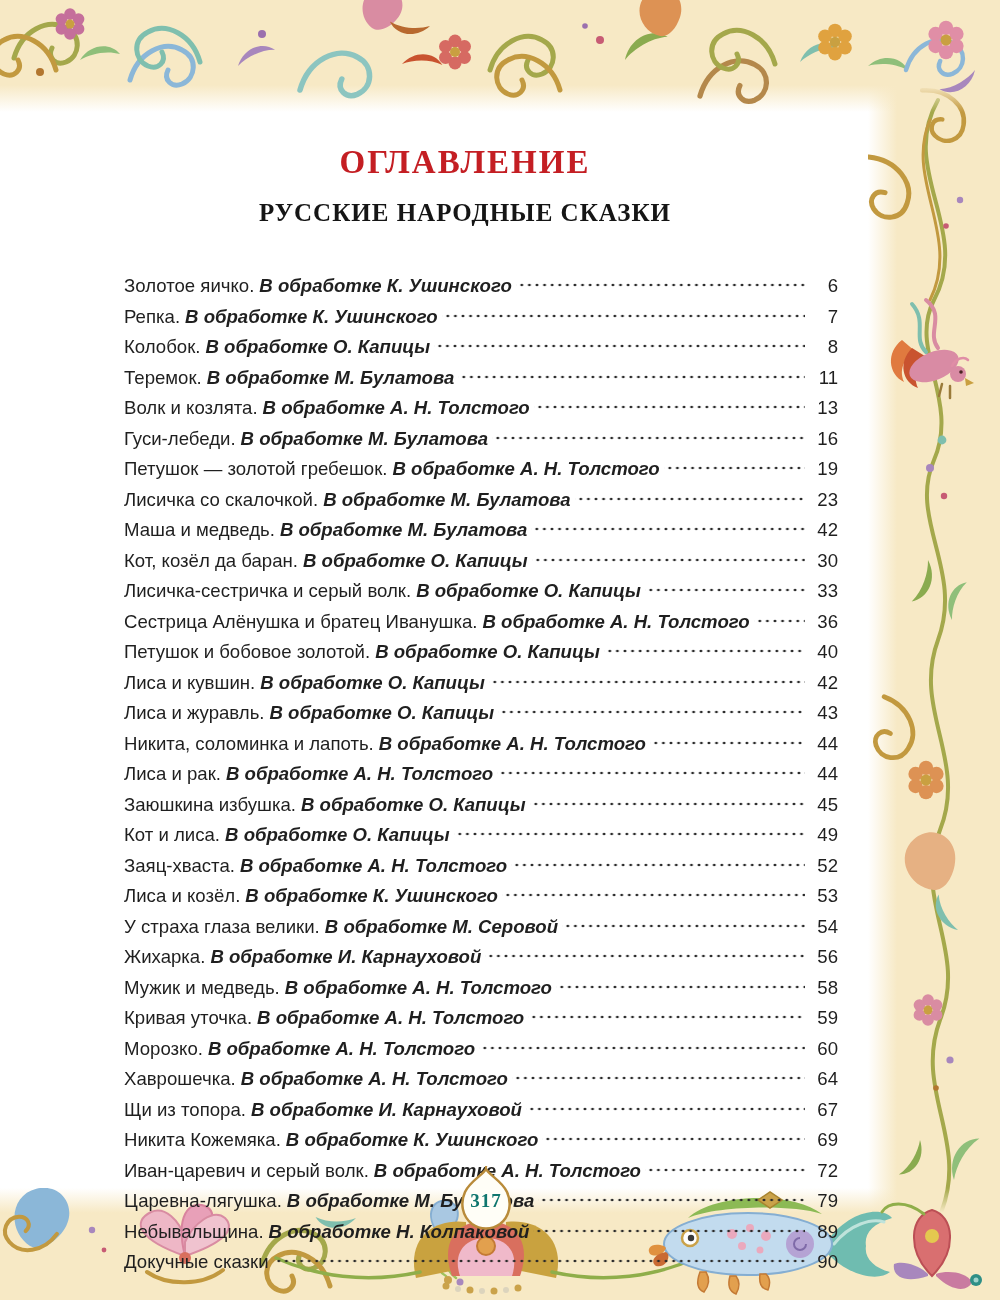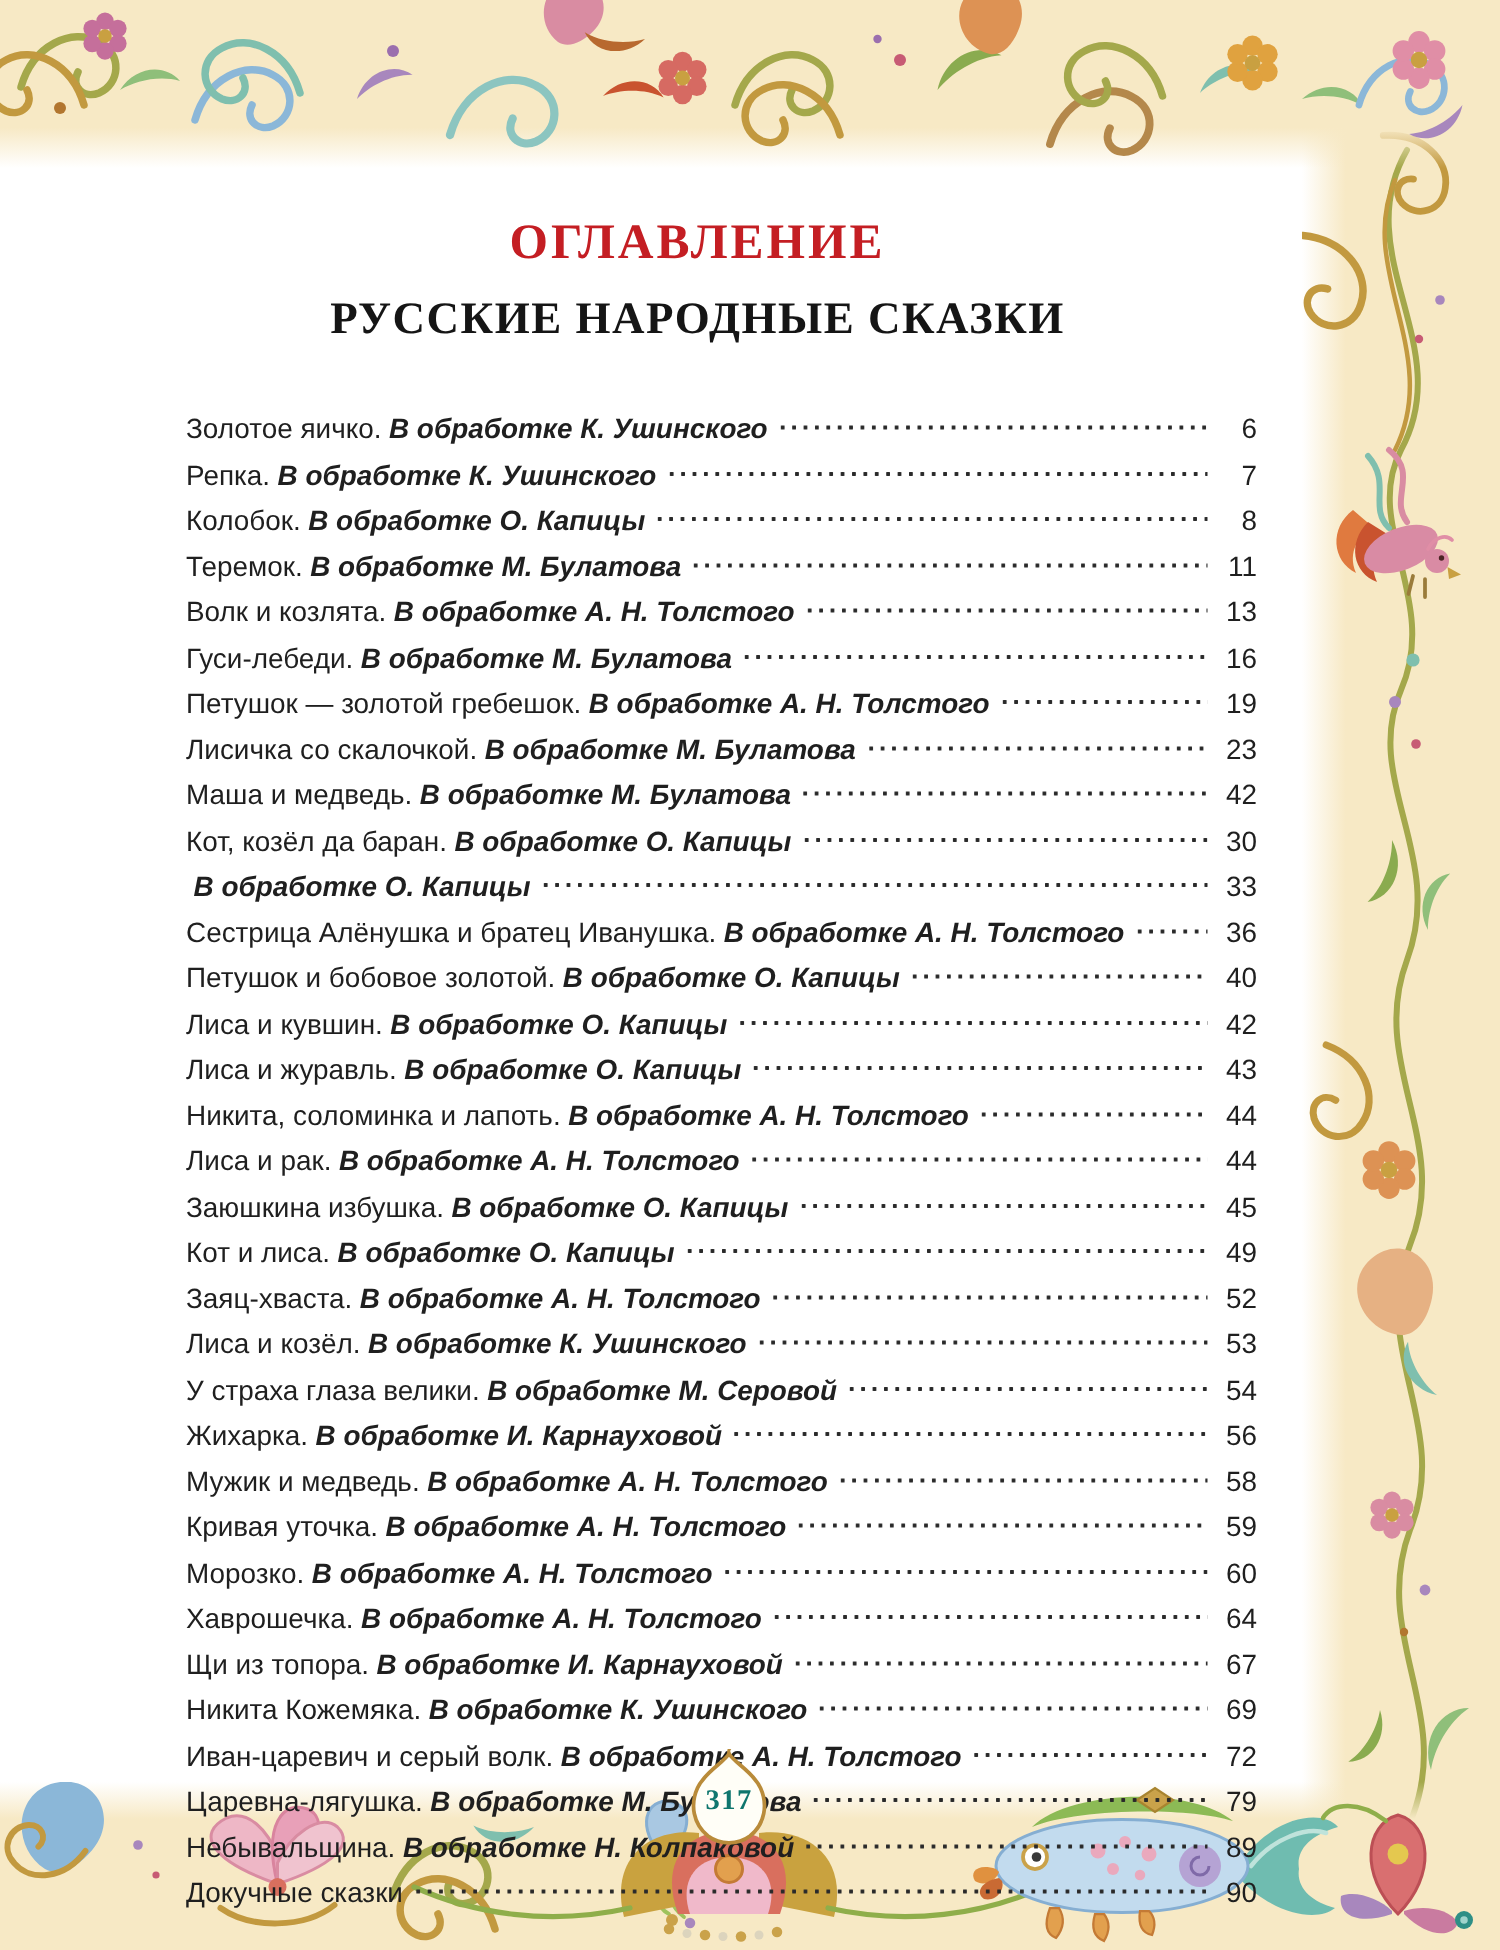--- a/index.html
+++ b/index.html
@@ -36,21 +36,21 @@
     position:absolute;left:124px;top:0;width:714px;z-index:3;color:#1f1f1f;
   }
   h1.toc-title{
     margin:0;padding:142px 32px 0 0;text-align:center;
     font-family:"Liberation Serif",serif;font-weight:bold;
     font-size:33px;line-height:40px;letter-spacing:2px;color:#c41e23;
   }
   h2.section-title{
     margin:16px 0 0;padding-right:32px;text-align:center;
     font-family:"Liberation Serif",serif;font-weight:bold;
-    font-size:30px;line-height:30px;letter-spacing:1px;color:#151515;
+    font-size:25px;line-height:30px;letter-spacing:1px;color:#151515;
   }
   .entries{margin-top:40px;}
   .entry{
     display:flex;align-items:baseline;
     font-size:18.6px;line-height:24.25px;white-space:nowrap;
   }
   .entry .ee{font-style:italic;margin-left:5px;font-weight:bold;}
   .entry .dots{
     flex:1;height:24.25px;margin:0 3px 0 4px;
     background:radial-gradient(circle,#2a2a2a 1.35px,rgba(0,0,0,0) 1.6px) left 2px bottom 5px / 7.6px 4px repeat-x;
@@ -414,20 +414,21 @@
     <span class="dots"></span>
     <span class="pg">42</span>
   </div>
       <div class="entry">
     <span class="et">Кот, козёл да баран.</span>
     <span class="ee">В обработке О. Капицы</span>
     <span class="dots"></span>
     <span class="pg">30</span>
   </div>
       <div class="entry">
+    <span class="et">Лисичка-сестричка и серый волк.</span>
     <span class="ee">В обработке О. Капицы</span>
     <span class="dots"></span>
     <span class="pg">33</span>
   </div>
       <div class="entry">
     <span class="et">Сестрица Алёнушка и братец Иванушка.</span>
     <span class="ee">В обработке А. Н. Толстого</span>
     <span class="dots"></span>
     <span class="pg">36</span>
   </div>

